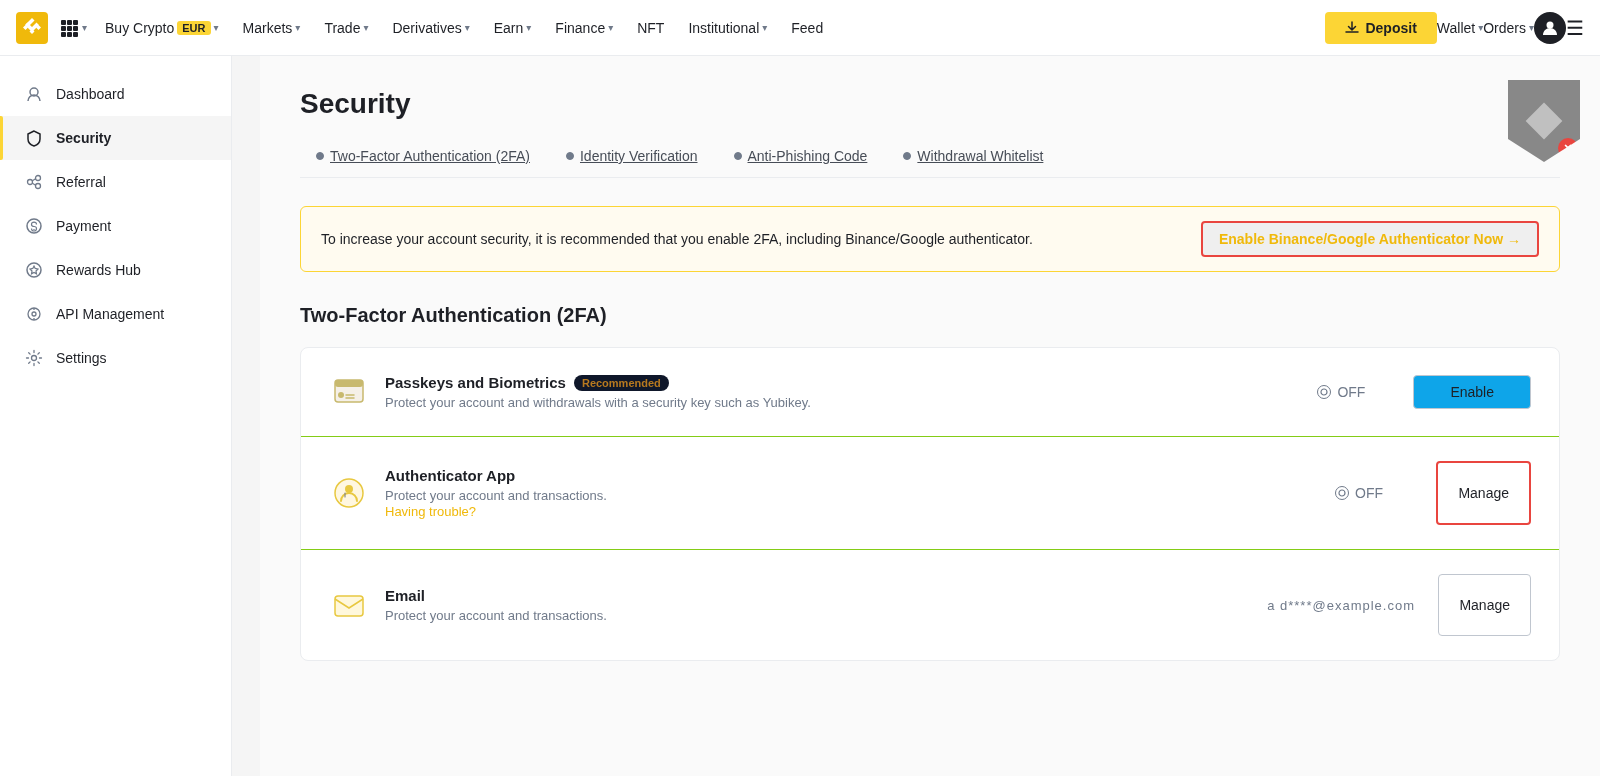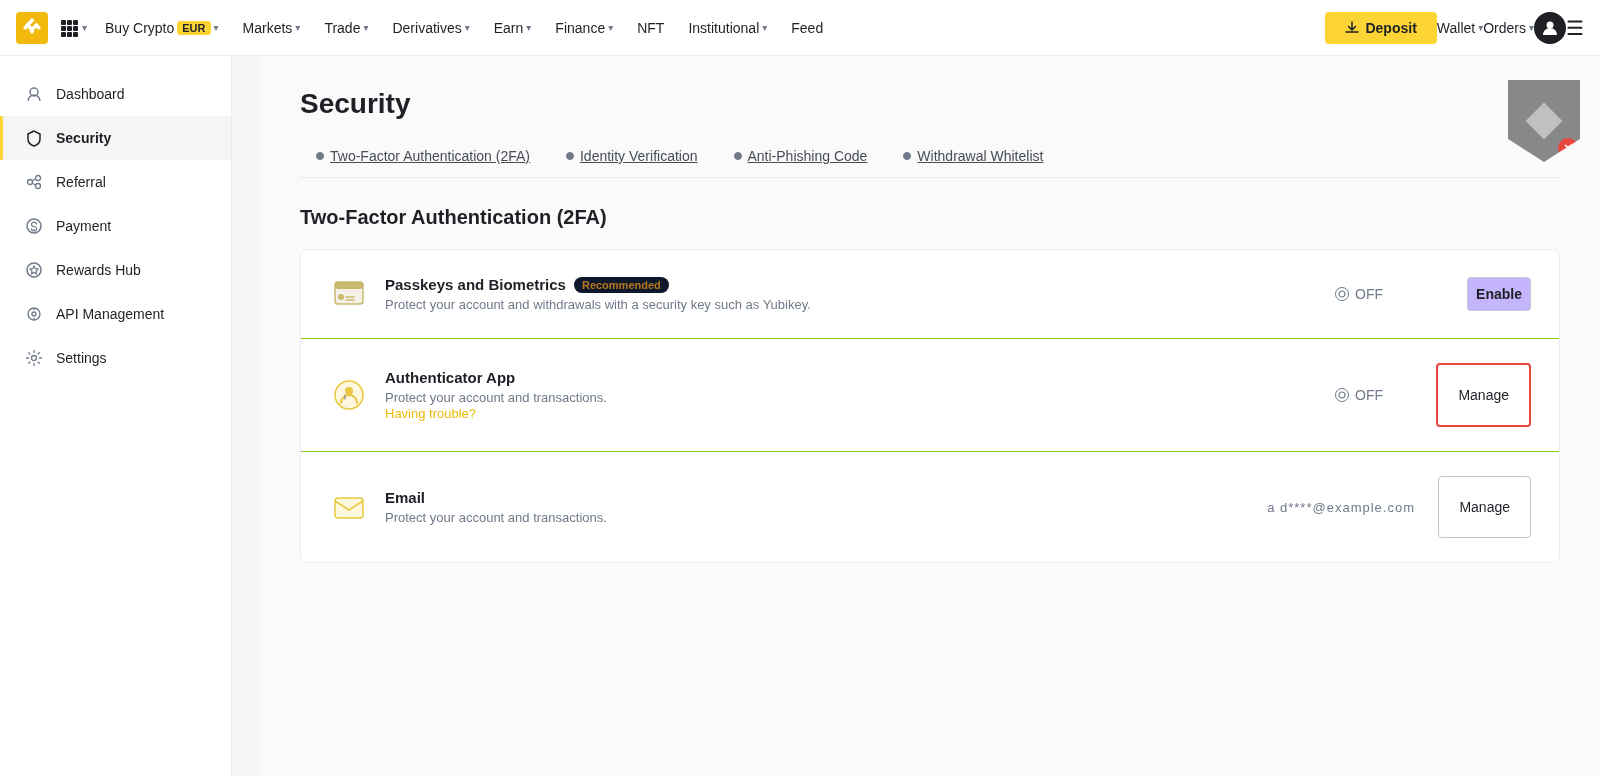--- a/index.html
+++ b/index.html
@@ -58,21 +58,21 @@
     .security-row:last-child { border-bottom: none; }
     .sec-icon-wrap { width: 40px; height: 40px; flex-shrink: 0; display: flex; align-items: center; justify-content: center; }
     .sec-info { flex: 1; }
     .sec-name { font-size: 15px; font-weight: 600; color: #1e2026; display: flex; align-items: center; gap: 8px; margin-bottom: 4px; }
     .recommended-badge { background: #0f172a; color: #b7791f; font-size: 11px; font-weight: 600; padding: 2px 8px; border-radius: 10px; }
     .sec-desc { font-size: 13px; color: #707a8a; }
     .sec-link { color: #f0b90b; text-decoration: none; font-size: 13px; }
     .sec-status { display: flex; align-items: center; gap: 6px; min-width: 80px; color: #707a8a; font-size: 14px; }
     .status-dot { width: 14px; height: 14px; border-radius: 50%; border: 1.5px solid #707a8a; background: #fff; display: flex; align-items: center; justify-content: center; }
     .sec-action { min-width: 100px; display: flex; justify-content: flex-end; }
-    .btn-enable { padding: 8px 8px; background: #c4b5fd; border: 1px solid #c0c6cf; border-radius: 4px; cursor: pointer; font-size: 14px; font-weight: 700; color: #1e2026; }
+    .btn-enable { padding: 8px 36px; background: #0ea5e9; border: 1px solid #c0c6cf; border-radius: 4px; cursor: pointer; font-size: 14px; font-weight: 400; color: #1e2026; }
     .btn-manage { padding: 22px 20px; background: #fff; border: 1px solid #c0c6cf; border-radius: 4px; cursor: pointer; font-size: 14px; font-weight: 500; color: #1e2026; }
     .btn-manage.highlighted { border: 2px solid #e9453f; }
 
     
     .floating-shield { position: fixed; top: 80px; right: 20px; width: 72px; height: 80px; background: #8b8b8b; clip-path: polygon(0 0, 100% 0, 100% 70%, 50% 100%, 0 70%); display: flex; align-items: center; justify-content: center; z-index: 50; }
     .shield-diamond { width: 28px; height: 28px; background: #d0d0d0; transform: rotate(45deg); }
     .shield-close { position: absolute; bottom: -6px; right: -6px; width: 20px; height: 20px; background: #e9453f; border-radius: 50%; display: flex; align-items: center; justify-content: center; color: #fff; font-size: 12px; font-weight: 700; cursor: pointer; }
 
     
     .email-mask { color: #707a8a; font-size: 13px; letter-spacing: 1px; }
@@ -274,20 +274,24 @@
       <div class="sec-tab">
         <span class="sec-tab-dot"></span>
         <a>Anti-Phishing Code</a>
       </div>
       <div class="sec-tab">
         <span class="sec-tab-dot"></span>
         <a>Withdrawal Whitelist</a>
       </div>
     </div>
 
+    <div class="warning-banner">
+      <span class="warning-text">To increase your account security, it is recommended that you enable 2FA, including Binance/Google authenticator.</span>
+      <button class="warning-action">Enable Binance/Google Authenticator Now →</button>
+    </div>
 
     <h2 class="section-title">Two-Factor Authentication (2FA)</h2>
 
     <div class="security-list">
 
       <div class="security-row">
         <div class="sec-icon-wrap">
           <svg width="36" height="36" viewBox="0 0 36 36">
             <rect x="4" y="6" width="28" height="22" rx="3" fill="#f5f0e8" stroke="#c8b96e" stroke-width="1.5"></rect>
             <rect x="4" y="6" width="28" height="7" rx="3" fill="#c8b96e"></rect>

